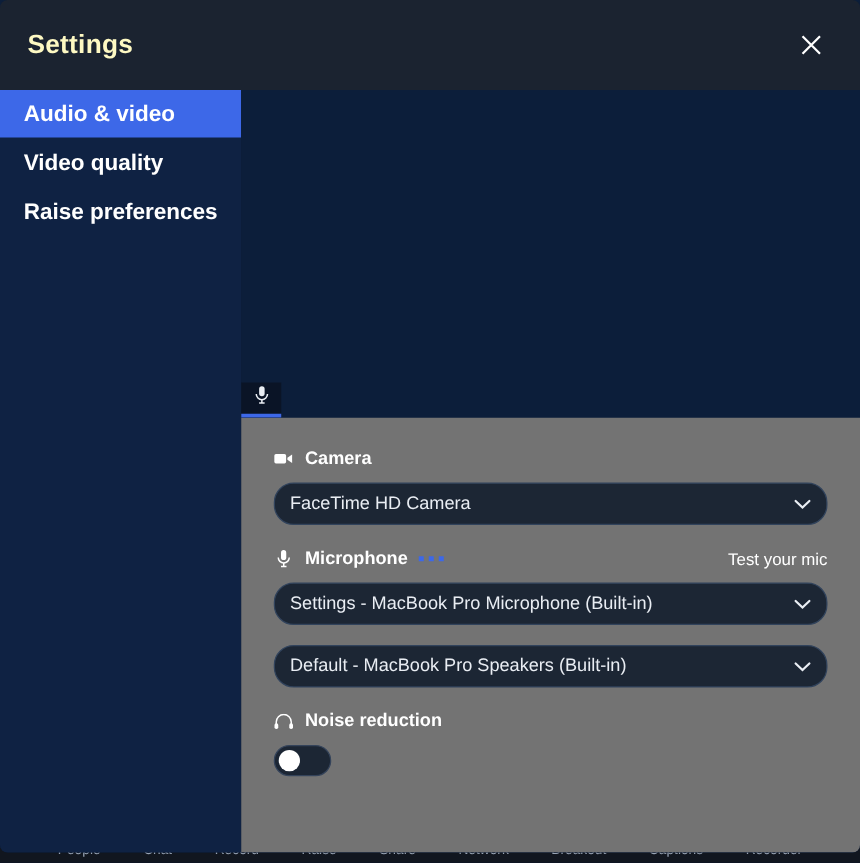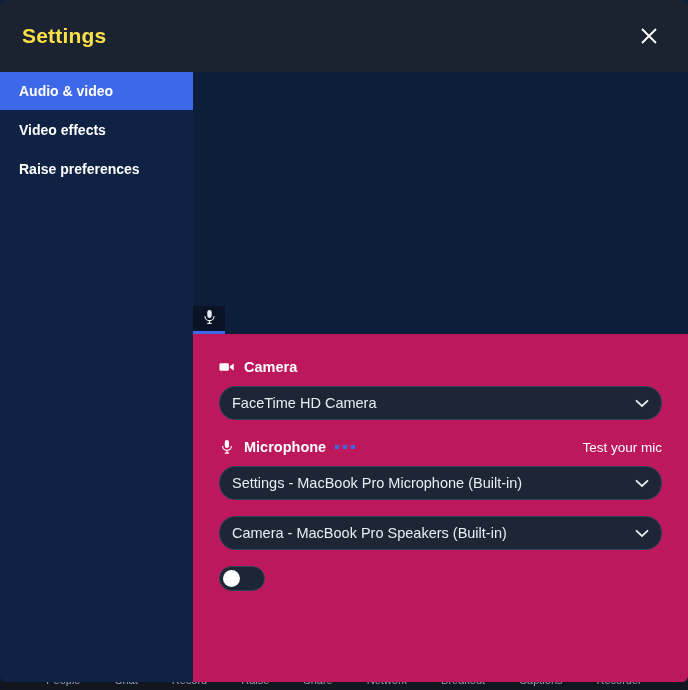--- a/index.html
+++ b/index.html
@@ -48,21 +48,21 @@
 
   .titlebar {
     height: 72px;
     background: #1b2330;
     display: flex;
     align-items: center;
     padding: 0 22px;
     justify-content: space-between;
   }
   .title {
-    color: #fde047;
+    color: #fef9c3;
     font-size: 21px;
     font-weight: bold;
     letter-spacing: .2px;
   }
   .close-btn {
     width: 34px; height: 34px;
     display: flex; align-items: center; justify-content: center;
     cursor: pointer;
   }
   .close-btn svg { display: block; }
@@ -78,21 +78,21 @@
     background: #0f2243;
     padding-top: 0px;
     flex: 0 0 193px;
   }
   .side-item {
     height: 38px;
     display: flex;
     align-items: center;
     padding-left: 19px;
     color: #ffffff;
-    font-size: 14px;
+    font-size: 18px;
     font-weight: bold;
     cursor: pointer;
     margin-bottom: 1px;
   }
   .side-item.active {
     background: #3d68e8;
   }
 
   
   .content {
@@ -116,21 +116,21 @@
     background: #0a1426;
     display: flex;
     align-items: center;
     justify-content: center;
     border-bottom: 3px solid #3d68e8;
     cursor: pointer;
   }
 
   
   .panel {
-    background: #be185d;
+    background: #737373;
     padding: 22px 26px 0 26px;
     height: 348px;
   }
   .sec { margin-bottom: 6px; }
   .sec-head {
     display: flex;
     align-items: center;
     height: 22px;
     margin-bottom: 8px;
   }
@@ -235,21 +235,21 @@
       </div>
     </div>
 
     <div class="body-row">
 
       <div class="sidebar">
         <div class="side-item active">
           <span>Audio &amp; video</span>
         </div>
         <div class="side-item">
-          <span>Video effects</span>
+          <span>Video quality</span>
         </div>
         <div class="side-item">
           <span>Raise preferences</span>
         </div>
       </div>
 
       <div class="content">
 
         <div class="video-stage">
           <div class="mic-tab">
@@ -308,30 +308,40 @@
               <span class="chev">
                 <svg width="14" height="9" viewBox="0 0 14 9">
                   <path d="M1.5 1.8 L7 7 L12.5 1.8" stroke="#e9edf3" stroke-width="1.8" fill="none" stroke-linecap="round"></path>
                 </svg>
               </span>
             </div>
           </div>
 
           <div class="sec">
             <div class="select">
-              <span class="val">Camera - MacBook Pro Speakers (Built-in)</span>
+              <span class="val">Default - MacBook Pro Speakers (Built-in)</span>
               <span class="chev">
                 <svg width="14" height="9" viewBox="0 0 14 9">
                   <path d="M1.5 1.8 L7 7 L12.5 1.8" stroke="#e9edf3" stroke-width="1.8" fill="none" stroke-linecap="round"></path>
                 </svg>
               </span>
             </div>
           </div>
 
           <div class="sec">
+            <div class="sec-head">
+              <span class="sec-icon">
+                <svg width="16" height="13" viewBox="0 0 16 13">
+                  <path d="M2 9 L2 6.6 a6 6 0 0 1 12 0 L14 9" stroke="#ffffff" stroke-width="1.2" fill="none"></path>
+                  <rect x="0.6" y="7.6" width="3" height="4.6" rx="1.4" fill="#ffffff"></rect>
+                  <rect x="12.4" y="7.6" width="3" height="4.6" rx="1.4" fill="#ffffff"></rect>
+                </svg>
+              </span>
+              <span class="sec-title">Noise reduction</span>
+            </div>
             <div class="noise-row">
               <div class="toggle">
                 <span class="knob"></span>
               </div>
             </div>
           </div>
 
         </div>
       </div>
     </div>

